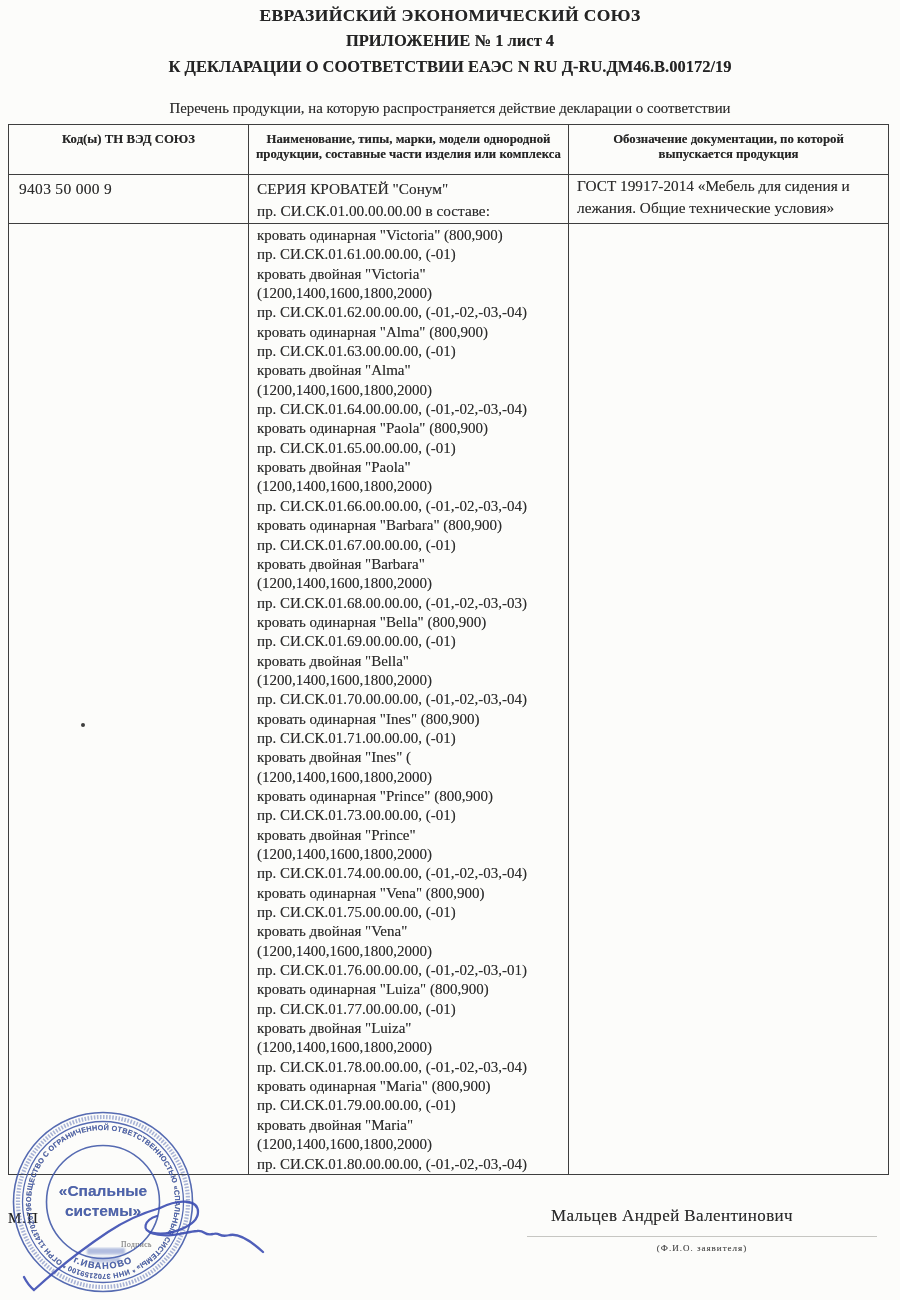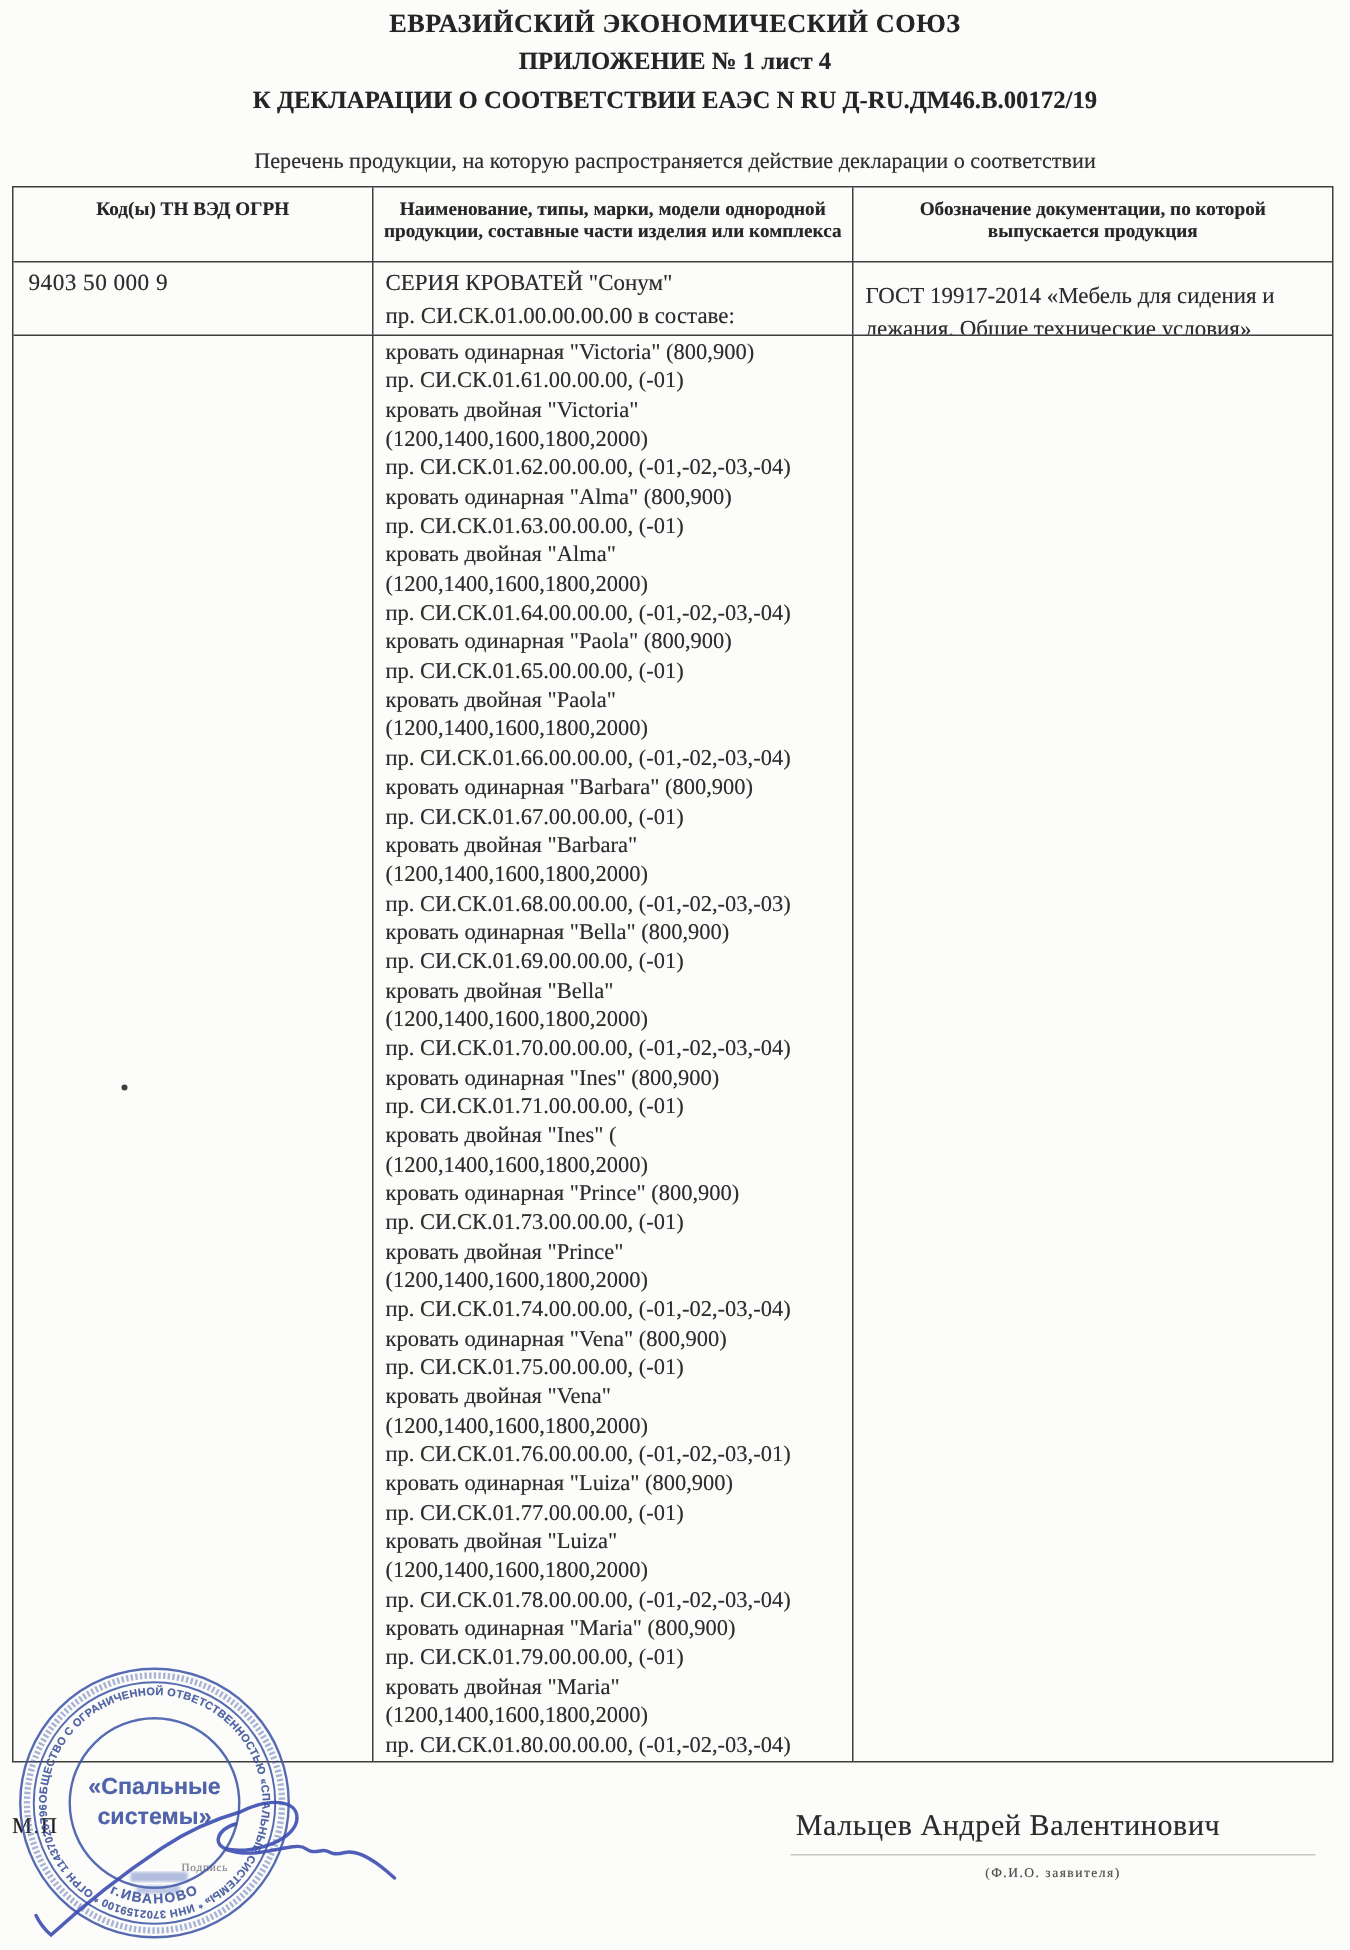--- a/index.html
+++ b/index.html
@@ -36,50 +36,50 @@
   .cell{padding:0 6px;overflow:hidden;}
   .b-l{border-left:1.5px solid #3e3e3e;}
   .b-t{border-top:1.5px solid #3e3e3e;}
   .head{
     font-weight:bold;font-size:12.8px;line-height:14.8px;
     text-align:center;padding-top:7px;color:#262626;
   }
   .code-cell{font-size:15.5px;padding-top:5px;padding-left:10px;letter-spacing:.3px;}
   .series-cell .pline{font-size:15.3px;line-height:21.5px;white-space:nowrap;}
   .series-cell{padding-top:3px;padding-left:8px;}
-  .doc-cell{padding-top:12px;padding-left:8px;}
+  .doc-cell{padding-top:0;padding-left:8px;}
   .doc-cell .pline{font-size:15.3px;line-height:22px;white-space:nowrap;}
   .list-cell{padding-top:2px;padding-left:8px;}
   .list-cell .pline{font-size:15px;line-height:19.35px;white-space:nowrap;}
 
   
   .mp-label{position:absolute;left:8px;top:1210px;font-size:15px;color:#1f1f1f;letter-spacing:1px;}
   .podpis-label{position:absolute;left:110px;top:1240px;font-size:7.5px;color:#8f8f8f;letter-spacing:.5px;padding-left:11px;}
-  .applicant-name{position:absolute;left:522px;top:1206px;width:300px;text-align:center;font-size:20px;color:#2b2b2b;letter-spacing:.4px;}
+  .applicant-name{position:absolute;left:522px;top:1206px;width:300px;text-align:center;font-size:17px;color:#2b2b2b;letter-spacing:.4px;}
   .sig-line{position:absolute;left:527px;top:1236px;width:350px;height:0;border-top:1.2px solid #c6c6c2;}
   .applicant-caption{position:absolute;left:552px;top:1243px;width:300px;text-align:center;font-size:9px;color:#4f4f4f;letter-spacing:1px;}
 
   .stamp-svg{position:absolute;left:11px;top:1110px;width:184px;height:184px;}
   .signature-svg{position:absolute;left:0px;top:1140px;width:300px;height:160px;}
   .stamp-text{font-family:"Liberation Sans","DejaVu Sans",sans-serif;font-weight:bold;}
 
   .speck{position:absolute;left:81px;top:723px;width:4px;height:4px;border-radius:50%;background:#1c1c1c;opacity:.85;}
 </style>
 </head>
 <body>
 
 <div class="page scan-soft">
 
   <div class="hdr t1">ЕВРАЗИЙСКИЙ ЭКОНОМИЧЕСКИЙ СОЮЗ</div>
   <div class="hdr t2">ПРИЛОЖЕНИЕ № 1 лист 4</div>
   <div class="hdr t3">К ДЕКЛАРАЦИИ О СООТВЕТСТВИИ ЕАЭС N RU Д-RU.ДМ46.В.00172/19</div>
   <div class="subtitle">Перечень продукции, на которую распространяется действие декларации о соответствии</div>
 
   <div class="doc-table">
-    <div class="cell head">Код(ы) ТН ВЭД ОГРН</div>
+    <div class="cell head">Код(ы) ТН ВЭД СОЮЗ</div>
     <div class="cell head b-l">Наименование, типы, марки, модели однородной продукции, составные части изделия или комплекса</div>
     <div class="cell head b-l">Обозначение документации, по которой выпускается продукция</div>
 
     <div class="cell code-cell b-t">9403 50 000 9</div>
     <div class="cell series-cell b-l b-t">
         <div class="pline">СЕРИЯ КРОВАТЕЙ "Сонум"</div>
         <div class="pline">пр. СИ.СК.01.00.00.00.00 в составе:</div>
       </div>
     <div class="cell doc-cell b-l b-t">
         <div class="pline">ГОСТ 19917-2014 «Мебель для сидения и</div>

